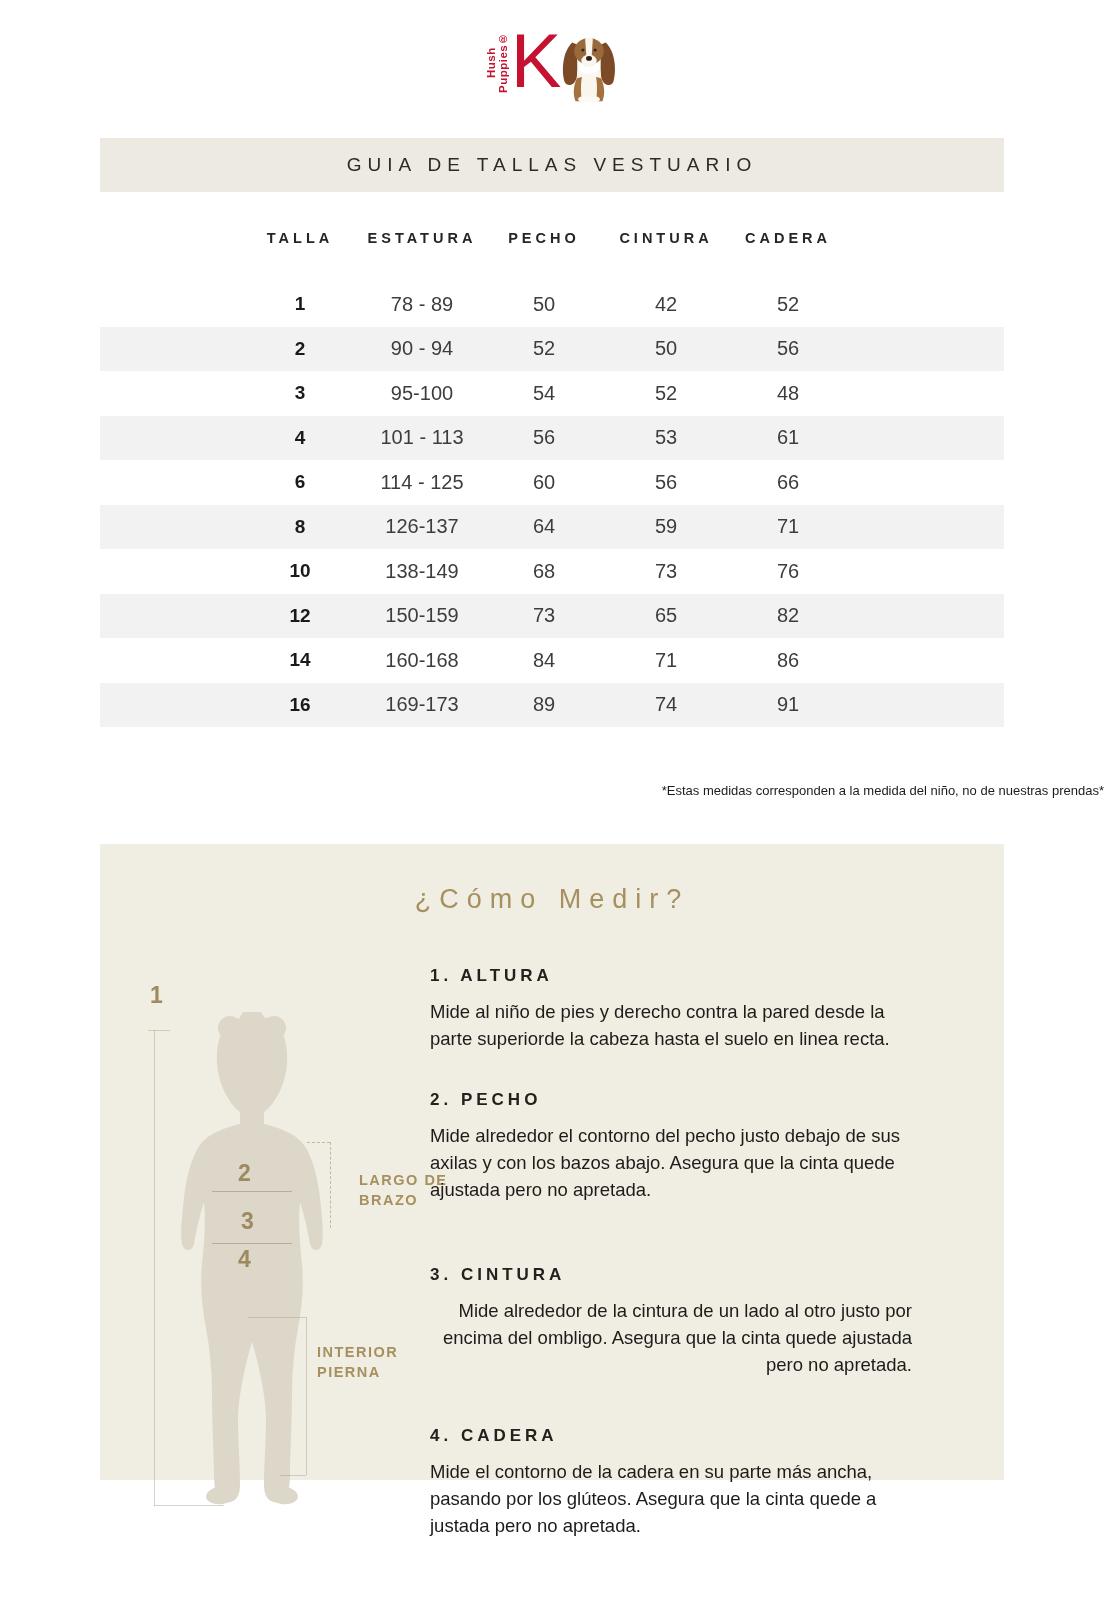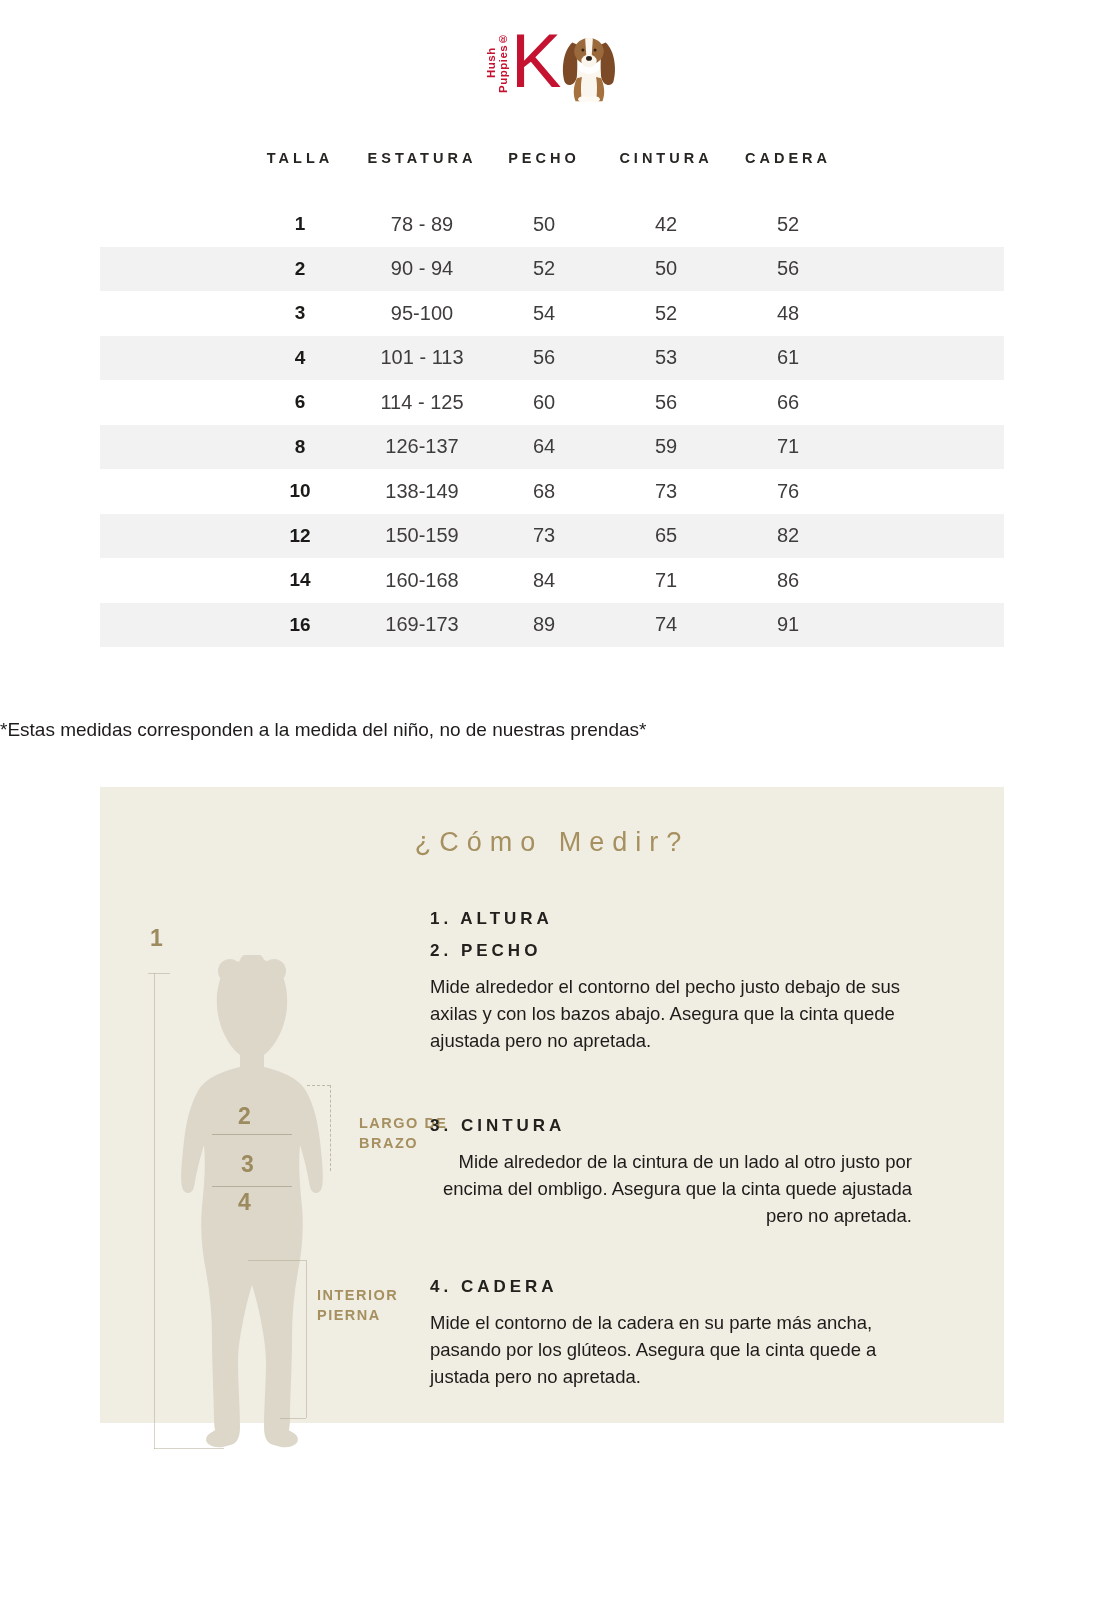--- a/index.html
+++ b/index.html
@@ -27,21 +27,21 @@
   
   .size-table{width:904px;margin:12px auto;}
   .thead{margin-top:38px;display:grid;grid-template-columns:repeat(5,122px);padding-left:139px;}
   .th{text-align:center;font-size:14.5px;font-weight:bold;letter-spacing:4px;color:#262522;}
   .tbody{margin-top:36px;}
   .tr{display:grid;grid-template-columns:repeat(5,122px);padding-left:139px;height:44.5px;align-items:center;}
   .tr.shaded{background:var(--stripe);}
   .td{text-align:center;font-size:20px;color:#3f3d3c;}
   .td.bold{font-weight:bold;font-size:19px;color:#1b1a18;}
   
-  .note{margin:72px 0 0;text-align:left;font-size:19px;color:var(--ink);}
+  .note{margin:56px 0 0;text-align:right;font-size:13px;color:var(--ink);}
   
   .measure{position:relative;width:904px;height:636px;margin:46px auto 0;background:var(--section-bg);}
   .measure-title{
     margin:0;padding-top:40px;text-align:center;font-size:27px;font-weight:500;
     letter-spacing:8px;color:var(--accent);
   }
   .diagram{position:absolute;left:0;top:0;width:330px;height:100%;}
   .marker{position:absolute;font-size:23px;font-weight:bold;color:#9d8a5e;}
   .mline{position:absolute;background:rgba(150,140,115,.55);}
   .dline{position:absolute;border-left:1px dashed rgba(160,150,125,.6);}
@@ -79,20 +79,23 @@
         <ellipse cx="50" cy="41" rx="4.6" ry="3.6" fill="#2b2119"></ellipse>
         <path d="M33,58 C30,80 28,96 30,108 L70,108 C72,96 70,80 67,58 C58,68 42,68 33,58 Z" fill="#faf6ee"></path>
         <path d="M31,72 C25,86 25,98 29,108 L39,108 C37,94 37,80 39,70 Z" fill="#a5713f"></path>
         <path d="M69,72 C75,86 75,98 71,108 L61,108 C63,94 63,80 61,70 Z" fill="#a5713f"></path>
         <ellipse cx="42" cy="105" rx="9" ry="5" fill="#fdfaf4"></ellipse>
         <ellipse cx="58" cy="105" rx="9" ry="5" fill="#fdfaf4"></ellipse>
       </svg>
     </span>
   </header>
 
+  <div class="banner">
+    <span>GUIA DE TALLAS VESTUARIO</span>
+  </div>
 
   <div class="size-table">
     <div class="thead" id="table-head">
         <span class="th">TALLA</span>
         <span class="th">ESTATURA</span>
         <span class="th">PECHO</span>
         <span class="th">CINTURA</span>
         <span class="th">CADERA</span>
       </div>
     <div class="tbody" id="table-body">
@@ -204,20 +207,21 @@
 
       <div class="mline thin" style="left:148px;top:473px;width:58px;height:1px;"></div>
       <div class="mline thin" style="left:206px;top:473px;width:1px;height:158px;"></div>
       <div class="mline thin" style="left:180px;top:631px;width:26px;height:1px;"></div>
       <span class="diagram-label" style="left:217px;top:498px;width:105px;">INTERIOR PIERNA</span>
     </div>
 
     <div class="steps" id="steps">
         <div class="step">
           <h3 class="step-h">1. ALTURA</h3>
+          <p class="step-p">Mide al niño de pies y derecho contra la pared desde la parte superiorde la cabeza hasta el suelo en linea recta.</p>
         </div>
         <div class="step">
           <h3 class="step-h">2. PECHO</h3>
           <p class="step-p">Mide alrededor el contorno del pecho  justo debajo de sus axilas y con los bazos abajo. Asegura que la cinta quede ajustada pero no apretada.</p>
         </div>
         <div class="step">
           <h3 class="step-h">3. CINTURA</h3>
           <p class="step-p">Mide alrededor de la cintura de un lado al otro justo por encima del ombligo. Asegura que la cinta quede ajustada pero no apretada.</p>
         </div>
         <div class="step">

